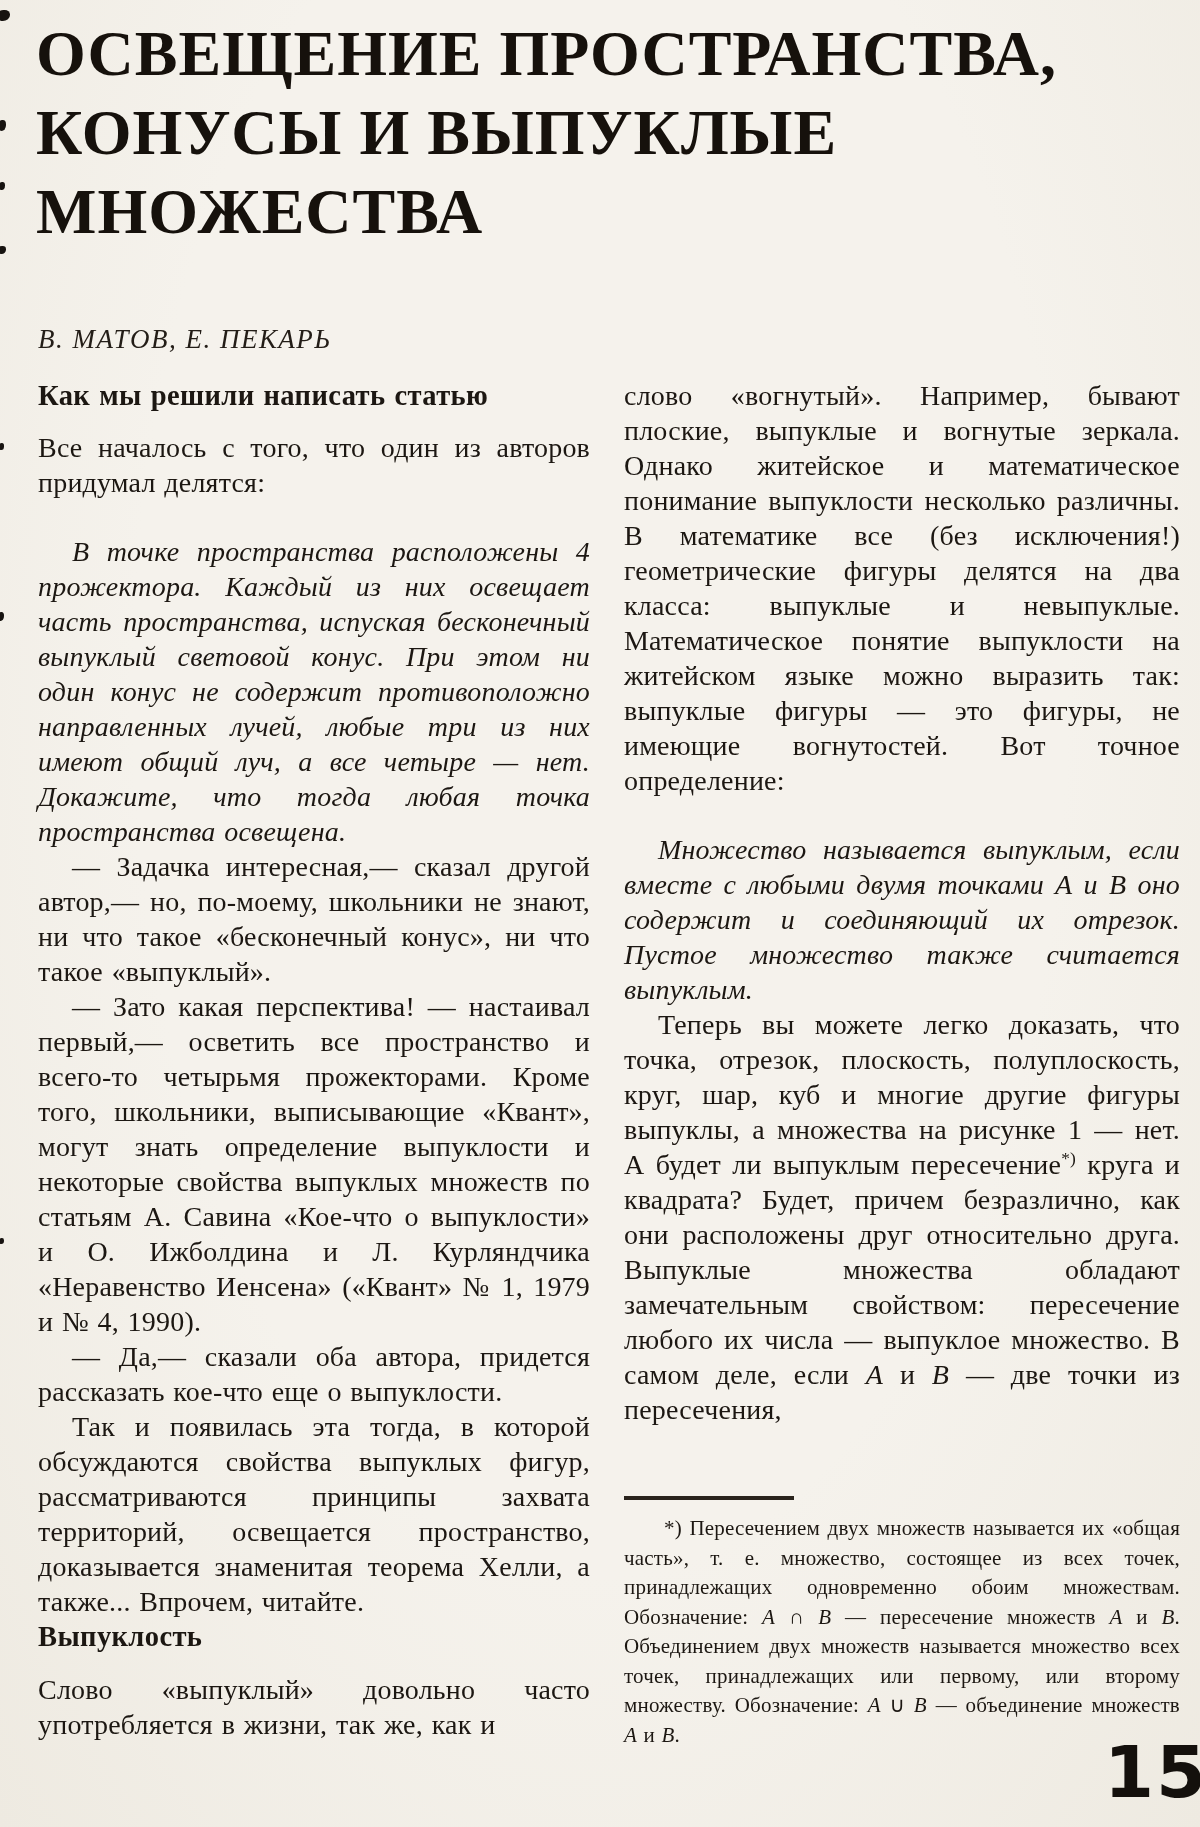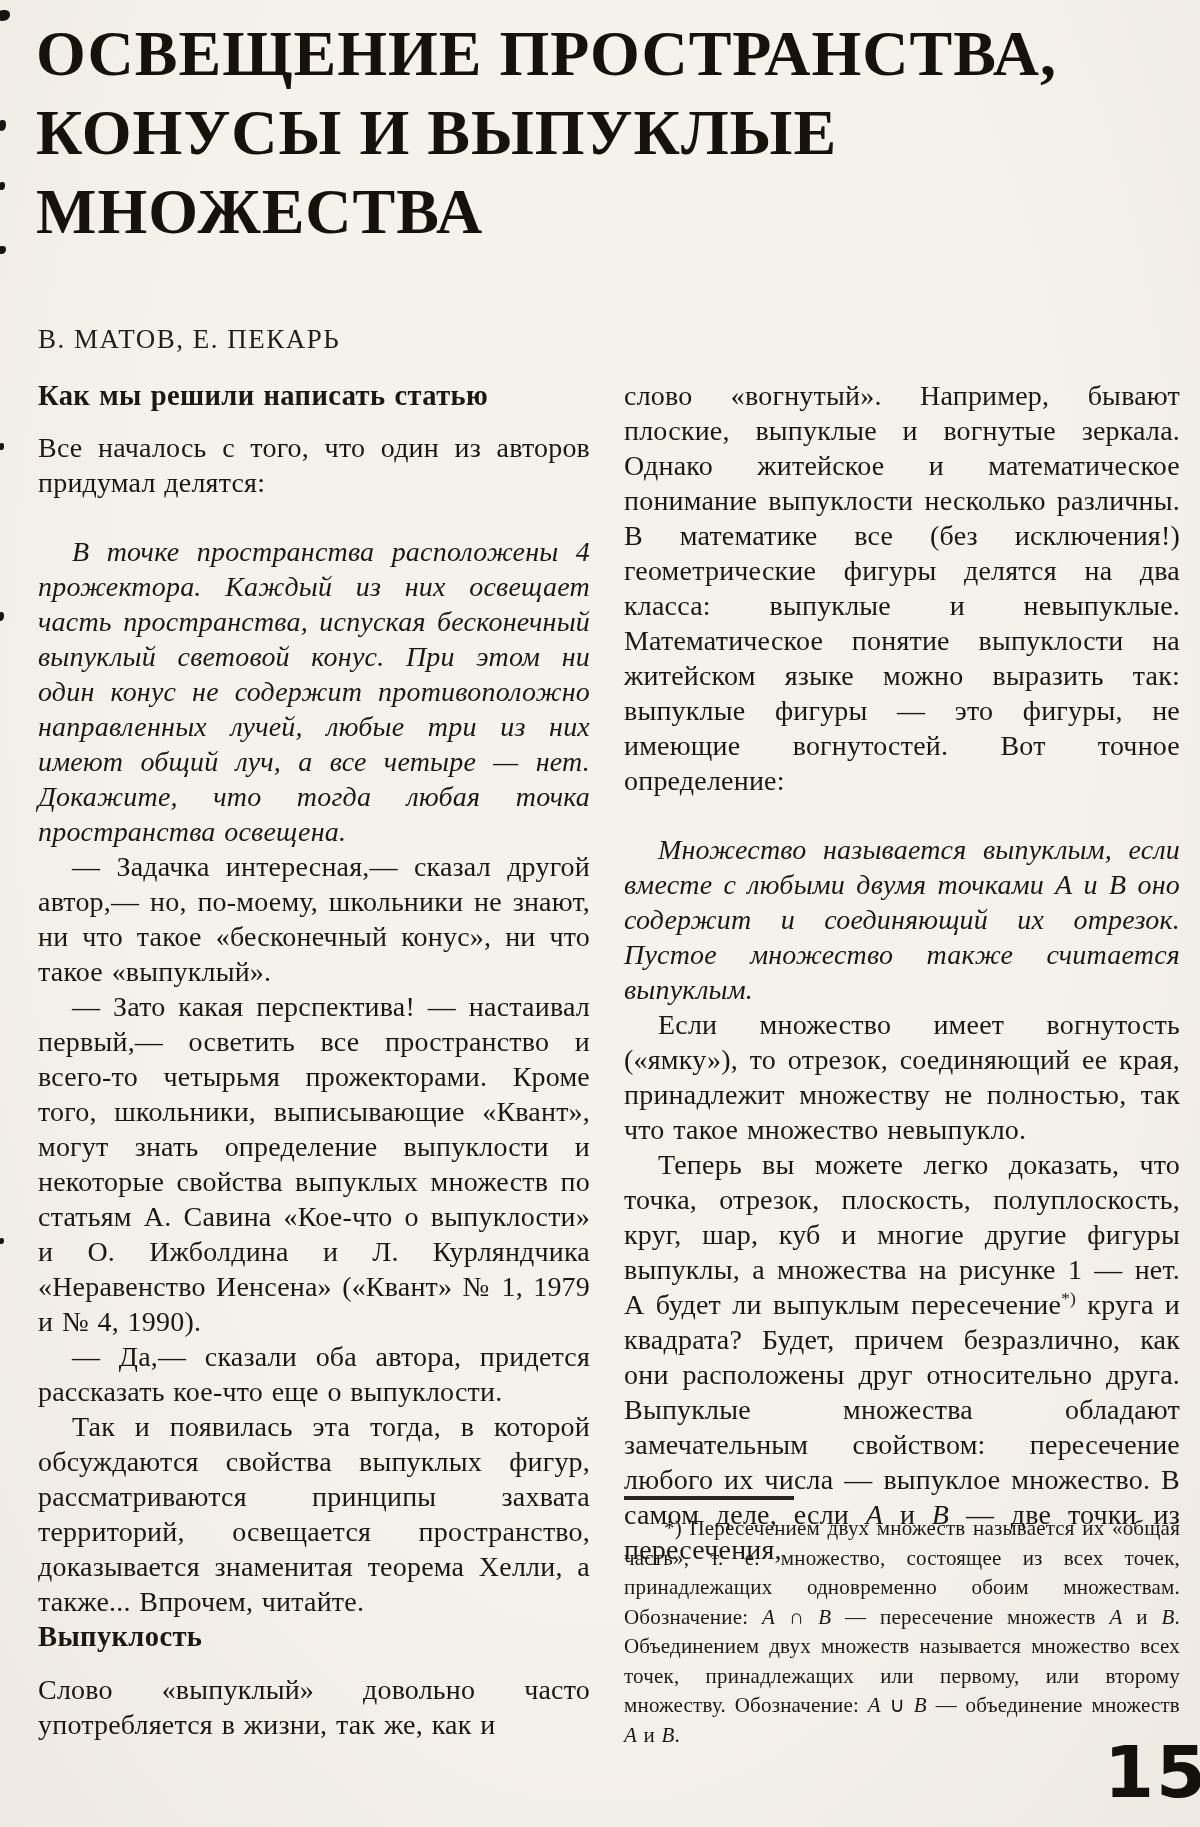--- a/index.html
+++ b/index.html
@@ -9,21 +9,21 @@
     color:#1c1712;
     font-family:"Liberation Serif", serif;
   }
   .title {
     position:absolute; left:36px; top:14px;
     font-size:64px; line-height:79px; font-weight:700; 
     letter-spacing:1px; color:#16110c; white-space:nowrap;
   }
   .authors {
     position:absolute; left:38px; top:324px;
-    font-size:27px; letter-spacing:1.5px; color:#231d17;
+    font-size:27px; font-style:italic; letter-spacing:1.5px; color:#231d17;
   }
   .col {
     position:absolute; top:378px;
     font-size:28px; line-height:35px; text-align:justify;
     letter-spacing:0.2px; word-spacing:1.5px;
     hyphens:auto; -webkit-hyphens:auto;
   }
   .col.left  { left:38px;  width:552px; }
   .col.right { left:624px; width:556px; }
   .sect {
@@ -86,21 +86,20 @@
     <p class="p"><span>— Зато какая перспектива! — настаивал первый,— осветить все пространство и всего-то четырьмя прожекторами. Кроме того, школьники, выписывающие «Квант», могут знать определение выпуклости и некоторые свойства выпуклых множеств по статьям А. Савина «Кое-что о выпуклости» и О. Ижболдина и Л. Курляндчика «Неравенство Иенсена» («Квант» № 1, 1979 и № 4, 1990).</span></p>
     <p class="p"><span>— Да,— сказали оба автора, придется рассказать кое-что еще о выпуклости.</span></p>
     <p class="p"><span>Так и появилась эта тогда, в которой обсуждаются свойства выпуклых фигур, рассматриваются принципы захвата территорий, освещается пространство, доказывается знаменитая теорема Хелли, а также... Впрочем, читайте.</span></p>
     <h2 class="sect second">Выпуклость</h2>
     <p class="p noind"><span>Слово «выпуклый» довольно часто употребляется в жизни, так же, как и</span></p>
   </div>
 
   <div class="col right">
     <p class="p noind"><span>слово «вогнутый». Например, бывают плоские, выпуклые и вогнутые зеркала. Однако житейское и математическое понимание выпуклости несколько различны. В математике все (без исключения!) геометрические фигуры делятся на два класса: выпуклые и невыпуклые. Математическое понятие выпуклости на житейском языке можно выразить так: выпуклые фигуры — это фигуры, не имеющие вогнутостей. Вот точное определение:</span></p>
     <p class="p it"><span>Множество называется выпуклым, если вместе с любыми двумя точками А и В оно содержит и соединяющий их отрезок. Пустое множество также считается выпуклым.</span></p>
-    <p class="p"><span>Если множество имеет вогнутость («ямку»), то отрезок, соединяющий ее края, принадлежит множеству не полностью, так что такое множество невыпукло.</span></p>
     <p class="p"><span>Теперь вы можете легко доказать, что точка, отрезок, плоскость, полуплоскость, круг, шар, куб и многие другие фигуры выпуклы, а множества на рисунке 1 — нет. А будет ли выпуклым пересечение</span><sup>*)</sup><span> круга и квадрата? Будет, причем безразлично, как они расположены друг относительно друга. Выпуклые множества обладают замечательным свойством: пересечение любого их числа — выпуклое множество. В самом деле, если </span><span class="it">А</span><span> и </span><span class="it">В</span><span> — две точки из пересечения,</span></p>
   </div>
 
   <div class="footnote">
     <div class="footrule"></div>
     <p class="fnote"><span>*) Пересечением двух множеств называется их «общая часть», т. е. множество, состоящее из всех точек, принадлежащих одновременно обоим множествам. Обозначение: </span><span class="it">A</span><span> ∩ </span><span class="it">B</span><span> — пересечение множеств </span><span class="it">A</span><span> и </span><span class="it">B</span><span>. Объединением двух множеств называется множество всех точек, принадлежащих или первому, или второму множеству. Обозначение: </span><span class="it">A</span><span> ∪ </span><span class="it">B</span><span> — объединение множеств </span><span class="it">A</span><span> и </span><span class="it">B</span><span>.</span></p>
   </div>
 
   <div class="pageno">15</div>
 

